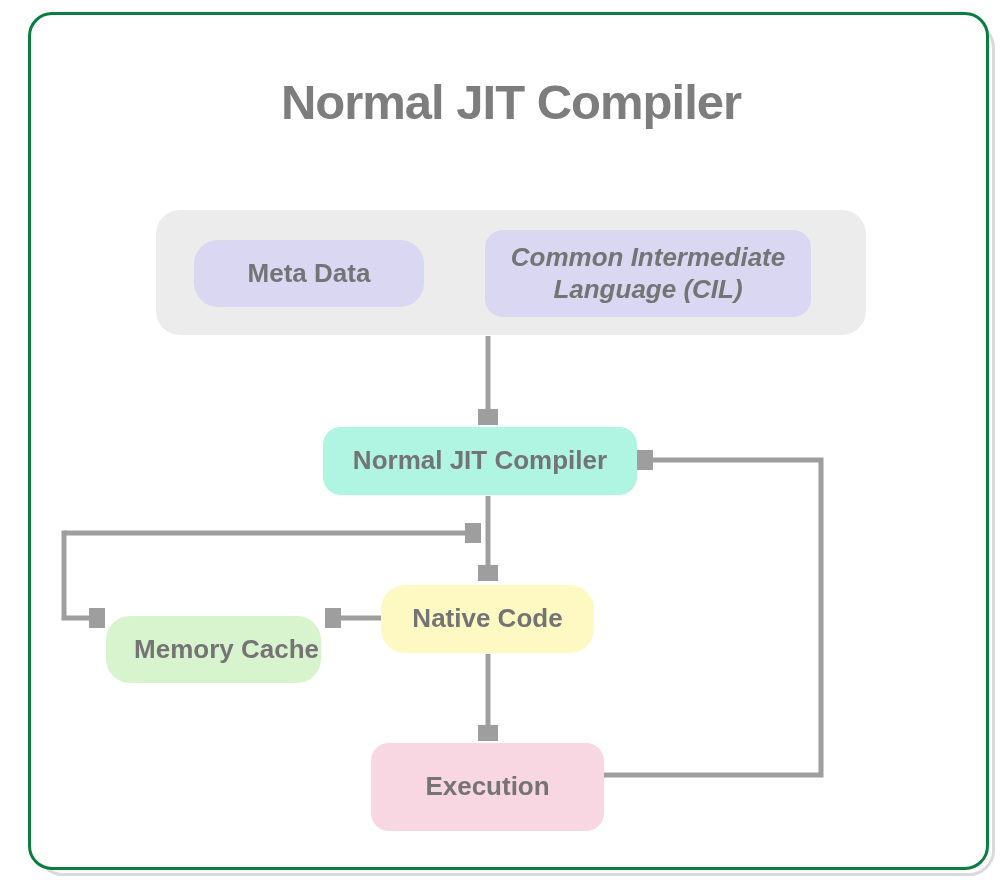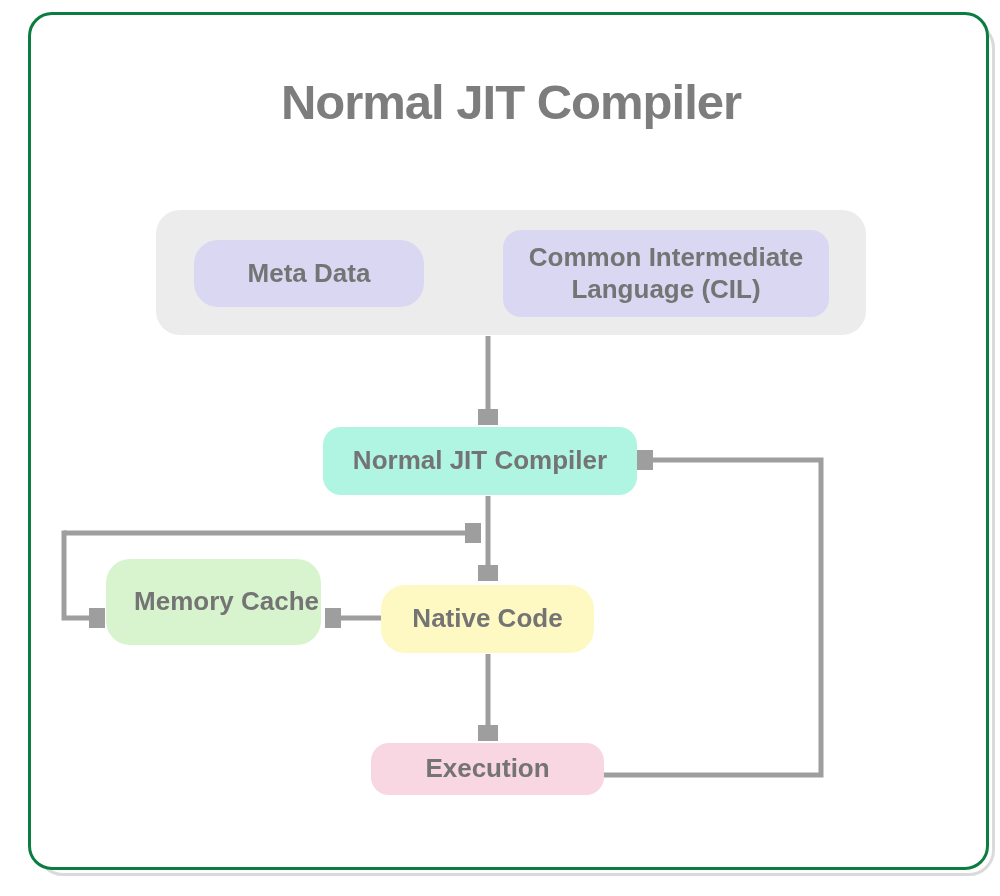--- a/index.html
+++ b/index.html
@@ -81,25 +81,25 @@
     justify-content: center;
     text-align: center;
     font-weight: 700;
     font-size: 26px;
     color: #747474;
     box-sizing: border-box;
     border-radius: 24px;
     line-height: 1.2;
   }
   .node-meta      { left: 183px; top: 240px; width: 230px; height: 67px; }
-  .node-cil       { left: 492px; top: 230px; width: 326px; height: 87px; border-radius: 18px; padding: 0 12px; }
+  .node-cil       { left: 474px; top: 230px; width: 326px; height: 87px; border-radius: 18px; padding: 0 12px; font-style: italic; }
   .node-jit       { left: 312px; top: 427px; width: 314px; height: 68px; border-radius: 18px; }
-  .node-memory    { left:  95px; top: 559px; width: 215px; height: 86px; padding-left: 26px; }
+  .node-memory    { left:  95px; top: 616px; width: 215px; height: 67px; padding-left: 26px; }
   .node-native    { left: 370px; top: 585px; width: 213px; height: 68px; }
-  .node-execution { left: 360px; top: 743px; width: 233px; height: 52px; border-radius: 18px; }
+  .node-execution { left: 360px; top: 743px; width: 233px; height: 88px; border-radius: 18px; }
 </style>
 </head>
 <body>
 
 <div class="stage">
 
   <div class="frame-shadow"></div>
   <div class="frame-green"></div>
 
   <h1 class="title">Normal JIT Compiler</h1>

